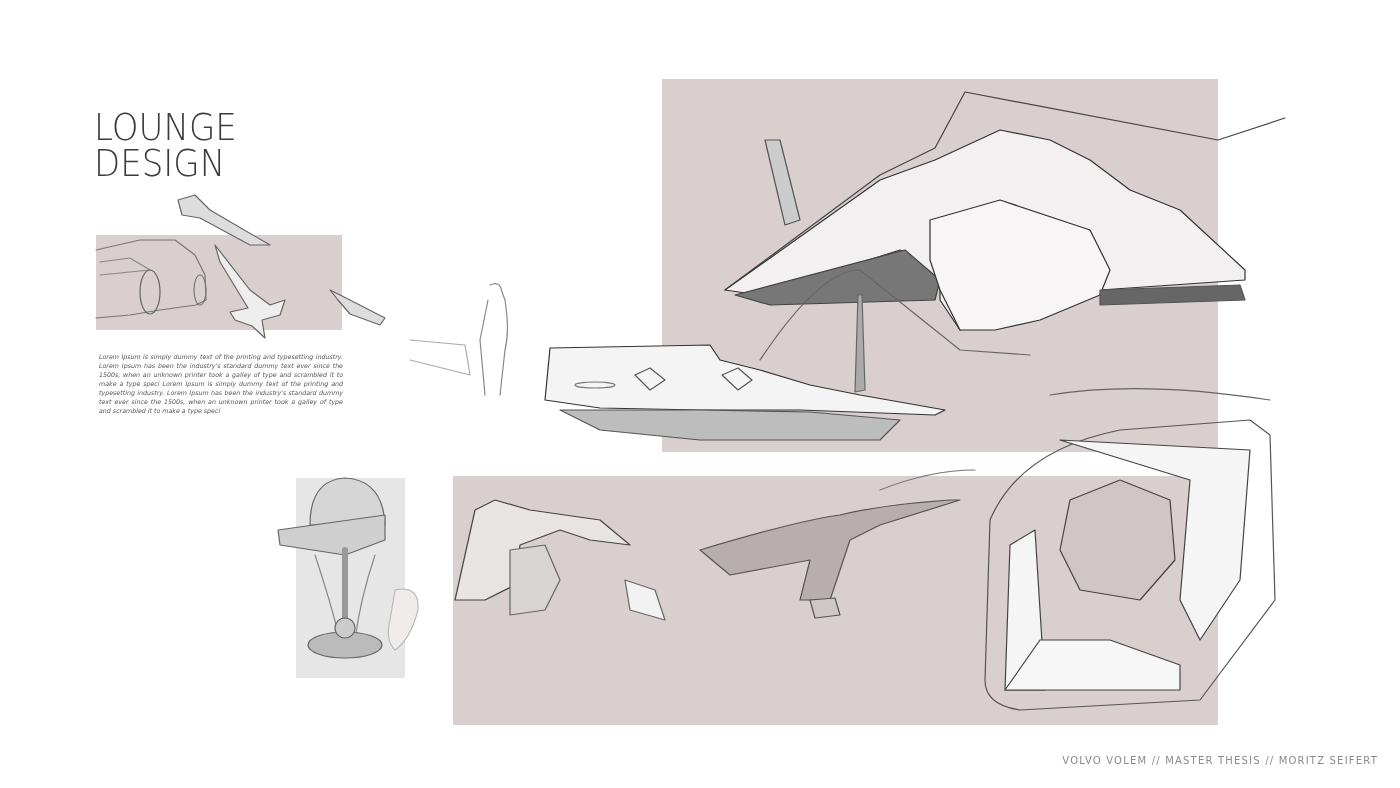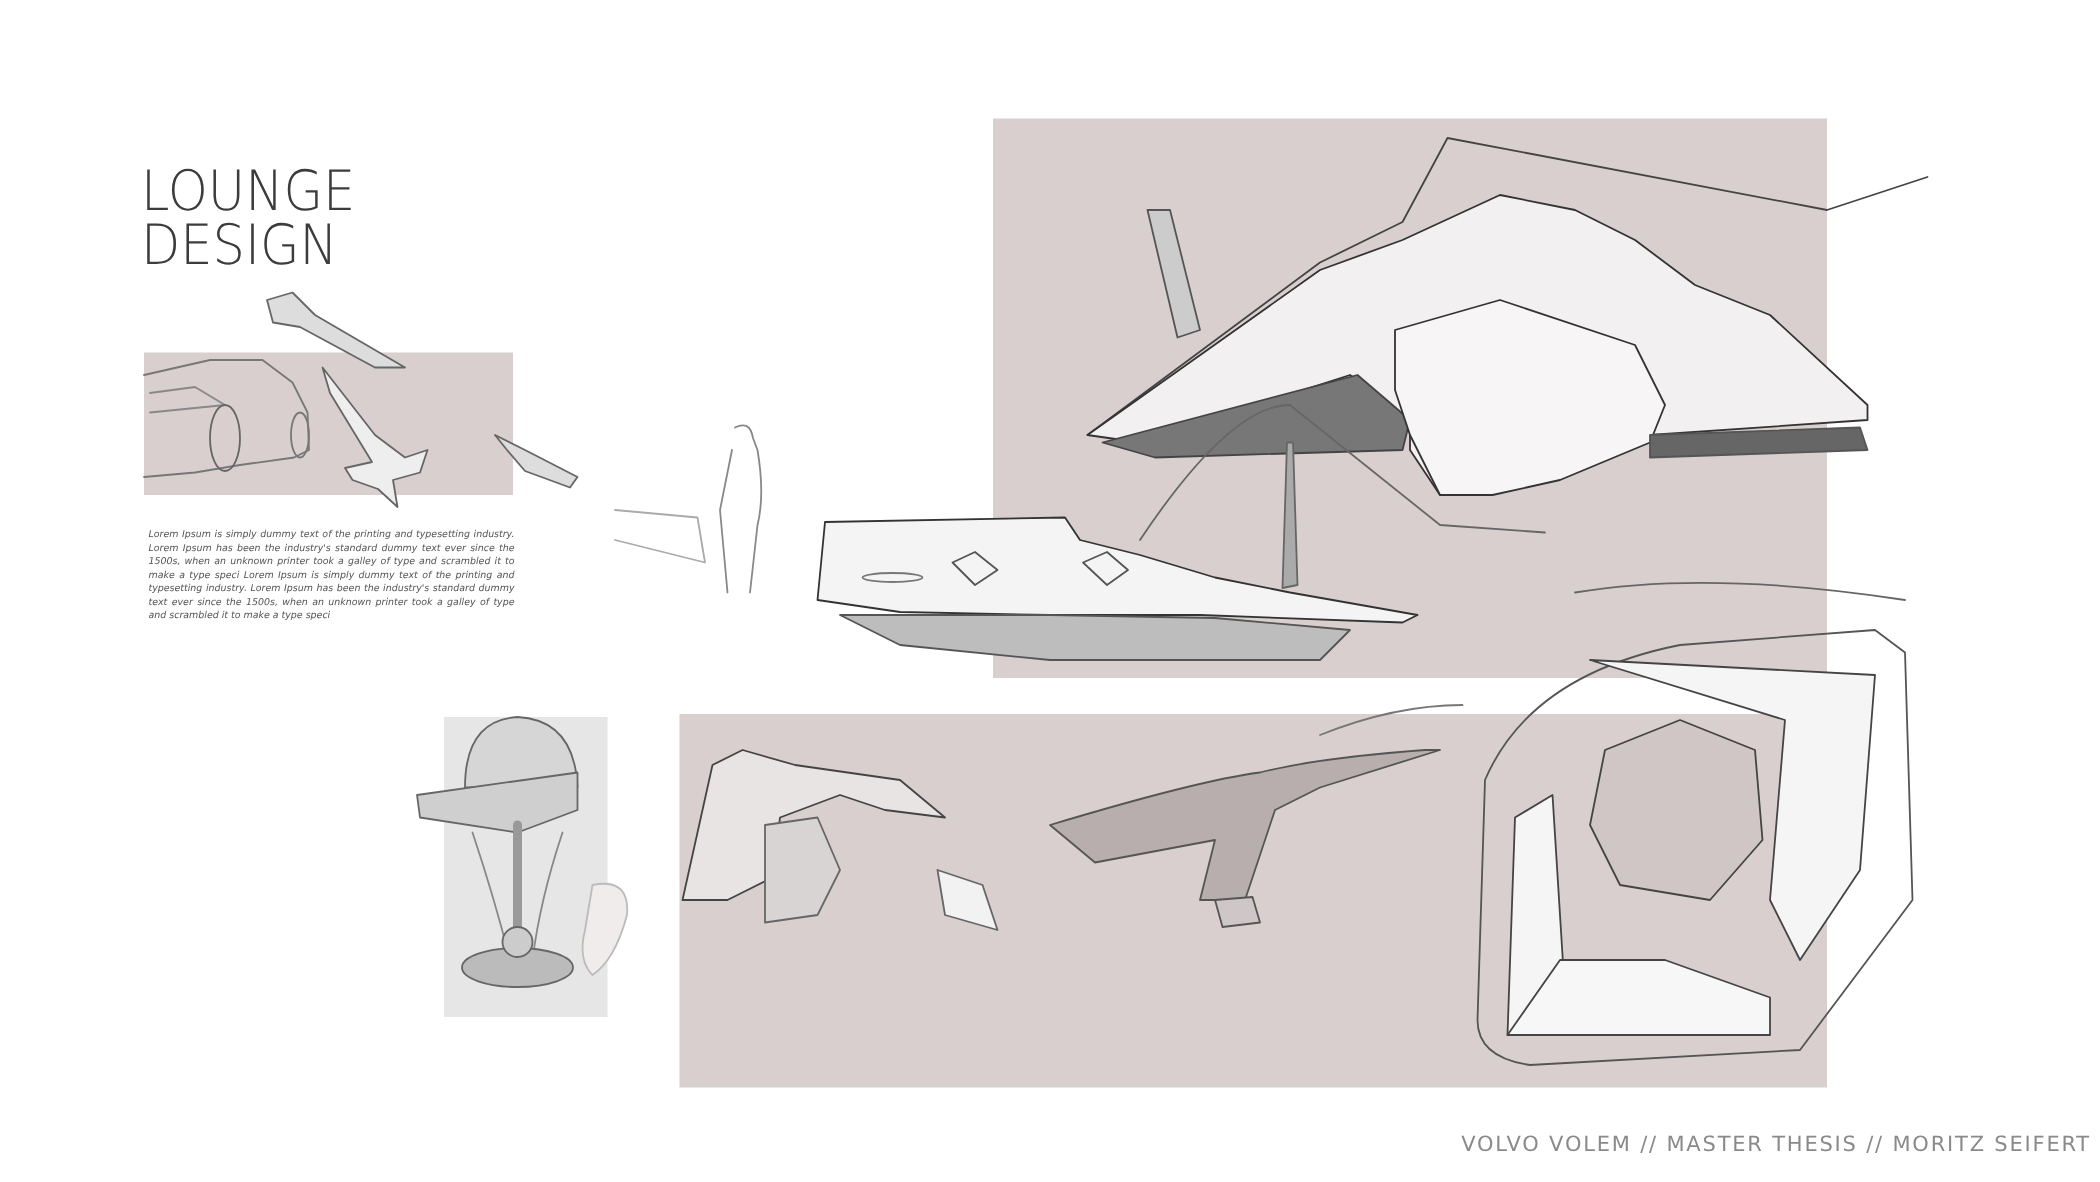--- a/index.html
+++ b/index.html
@@ -1,21 +1,21 @@
 <!DOCTYPE html>
 <html><head>
 <meta charset="utf-8">
 <style>
   html, body { margin:0; padding:0; }
   body { width:1400px; height:788px; background:#ffffff; position:relative; overflow:hidden; font-family:"DejaVu Sans", sans-serif; }
   .panel { position:absolute; background:#d9cfcf; }
   .title { position:absolute; left:94px; top:110px; font-family:"DejaVu Sans", sans-serif; font-weight:200; font-size:37px; line-height:36px; color:#3c3c3c; letter-spacing:0px; transform:scaleX(0.92); transform-origin:left top; }
   .title span { display:block; }
   .body-text { position:absolute; left:99px; top:352px; width:244px; font-family:"DejaVu Sans", sans-serif; font-style:italic; font-size:6.3px; line-height:9px; color:#555; text-align:justify; }
-  .footer { position:absolute; right:6px; top:755px; font-family:"DejaVu Sans", sans-serif; font-size:14px; letter-spacing:1.2px; color:#8a8a8a; }
+  .footer { position:absolute; right:22px; top:755px; font-family:"DejaVu Sans", sans-serif; font-size:10px; letter-spacing:1.2px; color:#8a8a8a; }
   svg { position:absolute; left:0; top:0; }
 </style>
 </head>
 <body>
 
 <div class="panel" style="left:662px; top:79px; width:556px; height:373px;"></div>
 <div class="panel" style="left:453px; top:476px; width:765px; height:249px;"></div>
 <div class="panel" style="left:96px; top:235px; width:246px; height:95px;"></div>
 <div class="panel" style="left:296px; top:478px; width:109px; height:200px; background:#e6e6e6;"></div>
 

